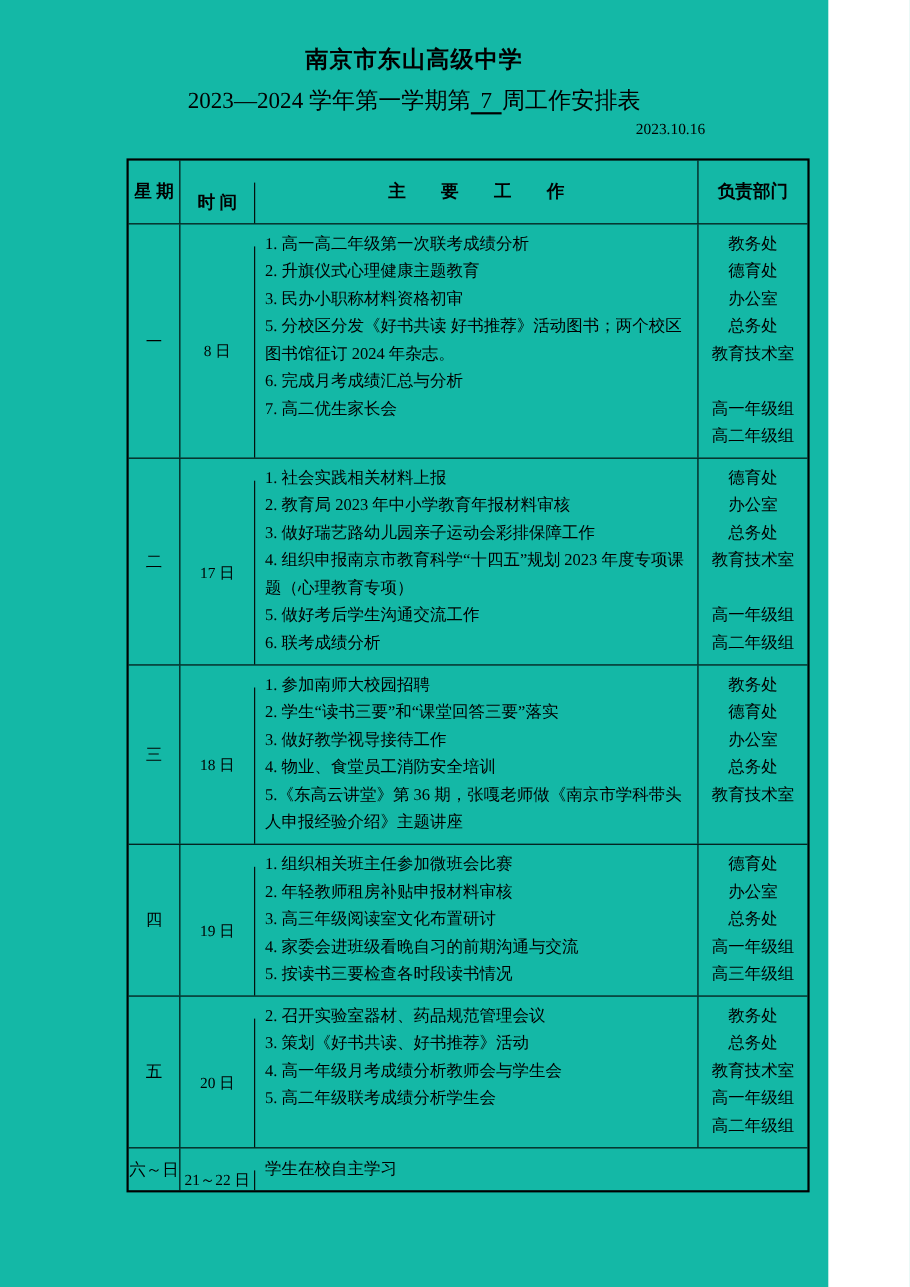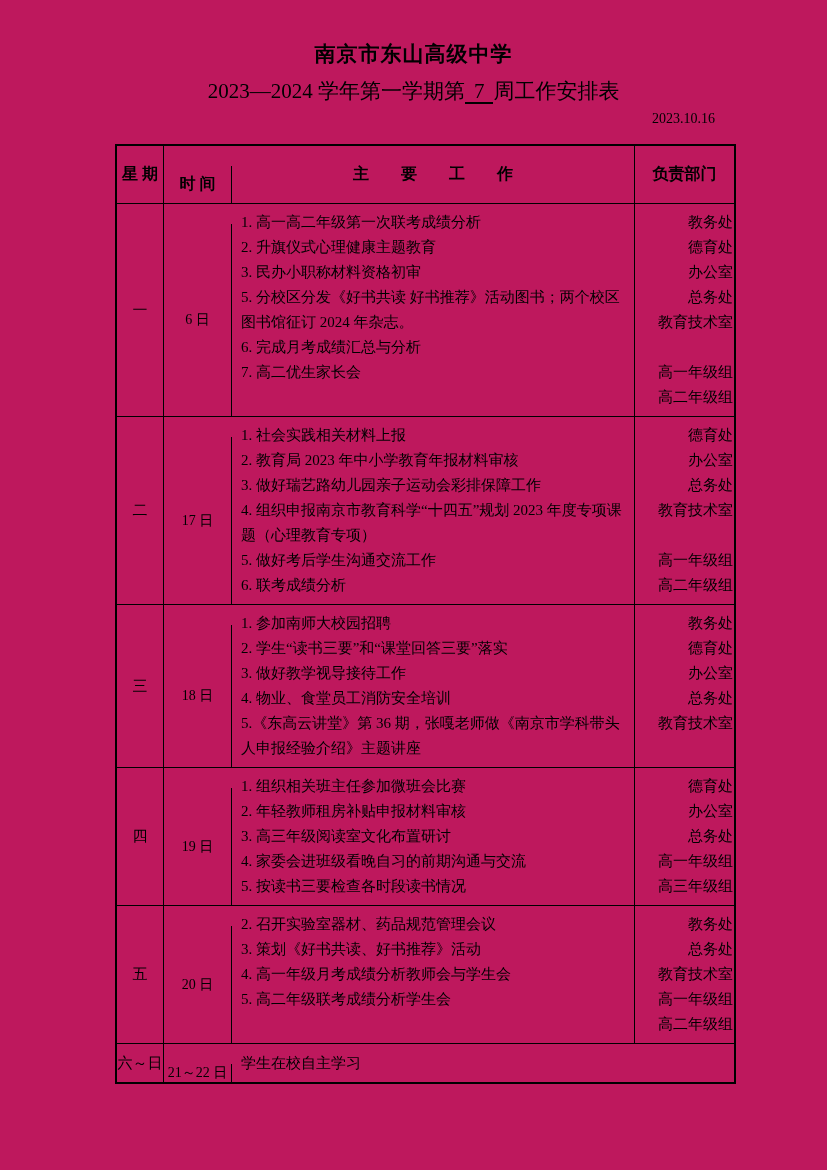--- a/index.html
+++ b/index.html
@@ -3,21 +3,21 @@
 <meta charset="utf-8">
 <style>
   * { margin: 0; padding: 0; box-sizing: border-box; }
   html, body { background: #ffffff; }
   body {
     width: 827px; height: 1170px;
     font-family: "Liberation Serif", "DejaVu Serif", serif;
     color: #000;
     position: relative;
   }
-  .page { width: 827px; height: 1170px; background: #be185d; overflow: hidden; }
+  .page { width: 753px; height: 1170px; background: #14b8a6; overflow: hidden; }
 
   .doc-title {
     margin-top: 40px;
     text-align: center;
     font-size: 21px;
     font-weight: bold;
     letter-spacing: 1px;
   }
   .doc-subtitle {
     margin-top: 9px;
@@ -52,21 +52,21 @@
   .c-dept  { width: 99px; padding: 6px 1px; display: flex; flex-direction: column; text-align: center; }
   .c-work.merged { border-right: none; display: flex; align-items: center; }
 
   .header-row { font-weight: bold; }
   .header-row .hcell { padding: 8px 2px; font-size: 16px; display: flex; align-items: center; justify-content: center; }
 
   .c-day, .c-time { font-size: 15px; }
   .c-time { font-size: 14px; letter-spacing: 0; }
 
   .witem { font-size: 15px; line-height: 25px; }
-  .dept  { font-size: 15px; line-height: 25px; height: 25px; text-align: right; }
+  .dept  { font-size: 15px; line-height: 25px; height: 25px; }
   .dept.h2 { height: 50px; }
   .merged .witem { line-height: 20px; }
 </style>
 </head>
 <body>
 
 <div class="page">
 
   <div class="doc-title">南京市东山高级中学</div>
 
@@ -80,21 +80,21 @@
 
     <div class="trow header-row">
       <div class="c-day hcell">星 期</div>
       <div class="c-time hcell">时 间</div>
       <div class="c-work hcell">主　　要　　工　　作</div>
       <div class="c-dept hcell">负责部门</div>
     </div>
 
     <div class="trow">
       <div class="c-day">一</div>
-      <div class="c-time">6 日</div>
+      <div class="c-time">8 日</div>
       <div class="c-work">
         <div class="witem">1. 高一高二年级第一次联考成绩分析</div>
         <div class="witem">2. 升旗仪式心理健康主题教育</div>
         <div class="witem">3. 民办小职称材料资格初审</div>
         <div class="witem">5. 分校区分发《好书共读 好书推荐》活动图书；两个校区图书馆征订 2024 年杂志。</div>
         <div class="witem">6. 完成月考成绩汇总与分析</div>
         <div class="witem">7. 高二优生家长会</div>
       </div>
       <div class="c-dept">
         <div class="dept">教务处</div>

